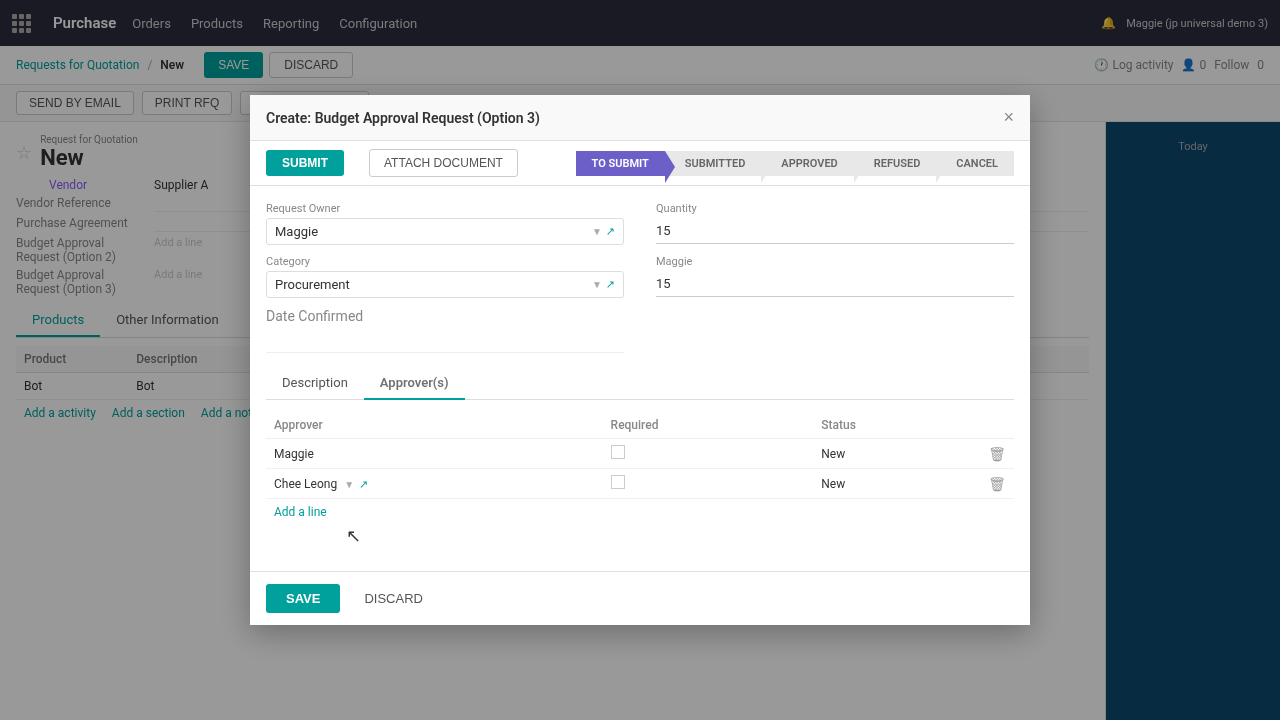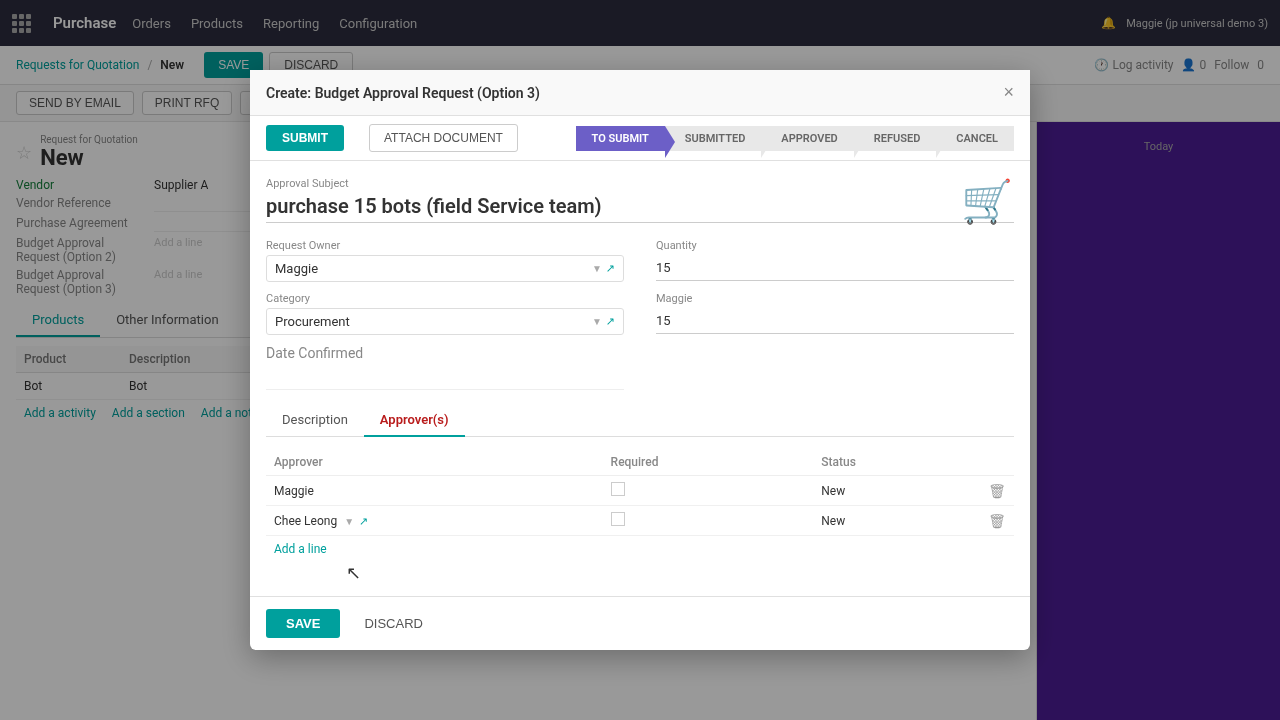--- a/index.html
+++ b/index.html
@@ -55,21 +55,21 @@
       top: 0; left: 0; right: 0; bottom: 0;
       background: rgba(0,0,0,0.4);
       display: flex;
       align-items: center;
       justify-content: center;
       z-index: 1000;
     }
 
     .modal {
       background: #fff;
-      border-radius: 6px;
+      border-radius: 0;
       width: 780px;
       max-height: 580px;
       box-shadow: 0 8px 30px rgba(0,0,0,0.3);
       display: flex;
       flex-direction: column;
     }
 
     
     .modal-header {
       padding: 12px 16px;
@@ -126,21 +126,21 @@
     
     .tabs { display: flex; border-bottom: 1px solid #ddd; margin-bottom: 12px; }
     .tab {
       padding: 8px 16px;
       font-size: 13px;
       color: #555;
       cursor: pointer;
       border-bottom: 2px solid transparent;
       margin-bottom: -1px;
     }
-    .tab.active { color: #b91c1c; border-bottom-color: #00a09d; font-weight: 600; }
+    .tab.active { color: #737373; border-bottom-color: #00a09d; font-weight: 600; }
 
     
     .approver-table { width: 100%; border-collapse: collapse; font-size: 12px; }
     .approver-table th { text-align: left; padding: 6px 8px; color: #888; font-weight: 500; border-bottom: 1px solid #eee; }
     .approver-table td { padding: 6px 8px; border-bottom: 1px solid #f0f0f0; color: #333; }
     .add-line-link { color: #00a09d; font-size: 12px; cursor: pointer; padding: 6px 8px; display: block; }
 
     
     .cb { width: 14px; height: 14px; border: 1px solid #ccc; background: #fff; display: inline-block; }
 
@@ -221,21 +221,21 @@
 
       <div style="display:flex; align-items:center; gap:8px; margin-bottom:8px;">
         <span style="color:#ccc; font-size:18px;">☆</span>
         <div>
           <div style="font-size:10px; color:#888;">Request for Quotation</div>
           <div style="font-size:22px; font-weight:700; color:#333;">New</div>
         </div>
       </div>
 
       <div style="display:grid; grid-template-columns: 130px 1fr; gap: 4px 8px; font-size:12px; margin-bottom:8px;">
-        <span style="color:#15803d;">Vendor</span>
+        <span style="color:#8b5cf6;margin-left:33px;">Vendor</span>
         <span style="color:#333;">Supplier A</span>
         <span style="color:#888;">Vendor Reference</span>
         <span style="border-bottom:1px solid #eee; min-height:16px;"></span>
         <span style="color:#888;">Purchase Agreement</span>
         <span style="border-bottom:1px solid #eee; min-height:16px;"></span>
         <span style="color:#888;">Budget Approval Request (Option 2)</span>
         <span style="color:#ccc; font-size:11px;">Add a line</span>
         <span style="color:#888;">Budget Approval Request (Option 3)</span>
         <span style="color:#ccc; font-size:11px;">Add a line</span>
       </div>
@@ -271,21 +271,21 @@
           </tr>
         </tbody>
       </table>
       <div style="display:flex; gap:16px; padding:6px 8px; font-size:12px;">
         <span style="color:#00a09d; cursor:pointer;">Add a activity</span>
         <span style="color:#00a09d; cursor:pointer;">Add a section</span>
         <span style="color:#00a09d; cursor:pointer;">Add a note</span>
       </div>
     </div>
 
-    <div style="width:244px; border-left:1px solid #e0e0e0; padding:10px; background:#4c1d95; font-size:12px; color:#888;">
+    <div style="width:175px; border-left:1px solid #e0e0e0; padding:10px; background:#0c4a6e; font-size:12px; color:#888;">
       <div style="text-align:center; margin-top:8px; color:#aaa; font-size:11px;">Today</div>
     </div>
   </div>
 </div>
 
 <div class="modal-overlay">
   <div class="modal">
 
     <div class="modal-header">
       <span class="modal-title">Create: Budget Approval Request (Option 3)</span>
@@ -299,26 +299,20 @@
         <div class="status-step active">TO SUBMIT</div>
         <div class="status-step" style="padding-left:20px;">SUBMITTED</div>
         <div class="status-step" style="padding-left:20px;">APPROVED</div>
         <div class="status-step" style="padding-left:20px;">REFUSED</div>
         <div class="status-step" style="padding-left:20px;">CANCEL</div>
       </div>
     </div>
 
     <div class="modal-body">
 
-      <div style="position:relative;">
-        <div class="approval-subject-label">Approval Subject</div>
-        <div class="approval-subject-text">purchase 15 bots (field Service team)</div>
-
-        <div style="position:absolute; top:0; right:0; color:#ddd; font-size:42px;">🛒</div>
-      </div>
 
       <div style="display:grid; grid-template-columns: 1fr 1fr; gap:10px 32px; margin-bottom:14px;">
 
         <div>
           <div style="font-size:11px;color:#888;margin-bottom:3px;">Request Owner</div>
           <div style="display:flex; align-items:center; border:1px solid #ddd; border-radius:3px; padding:5px 8px; background:#fff;">
             <span style="flex:1; font-size:13px; color:#333;">Maggie</span>
             <span style="color:#aaa; font-size:10px;">▼</span>
             <span style="color:#00a09d; font-size:11px; margin-left:4px;">↗</span>
           </div>

